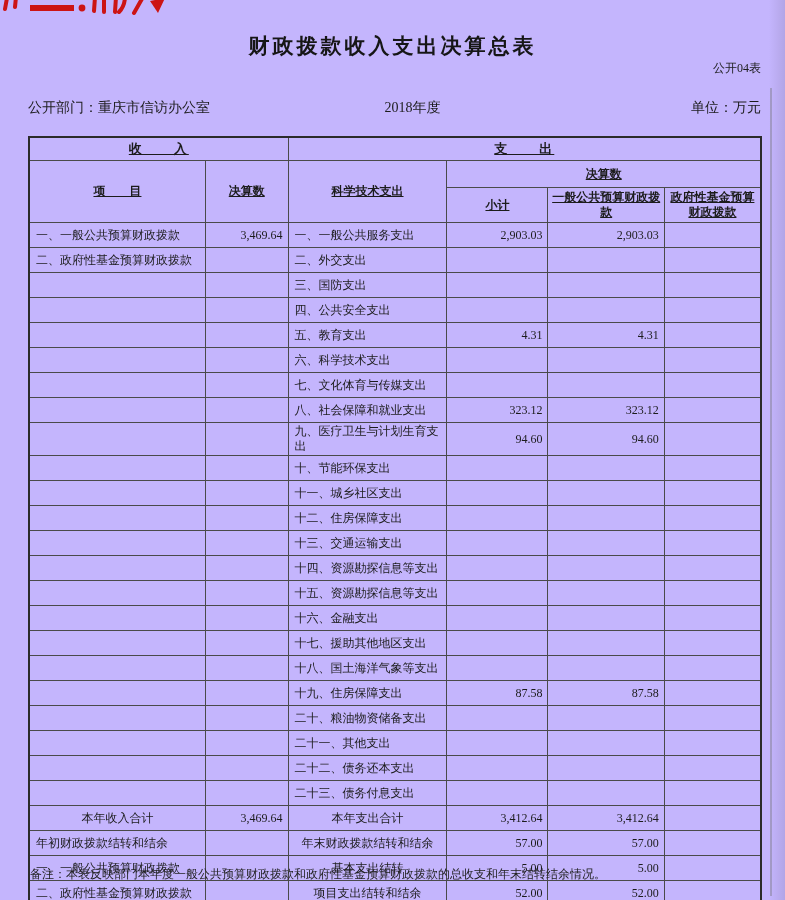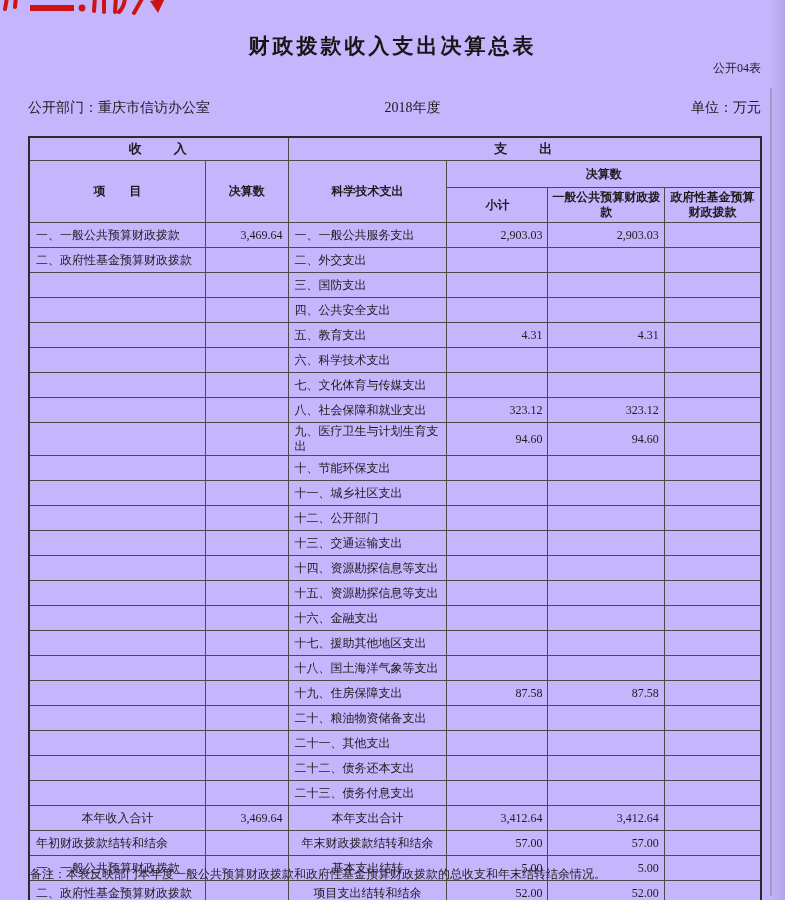--- a/index.html
+++ b/index.html
@@ -43,21 +43,21 @@
     width:734px;
     border-collapse:collapse; table-layout:fixed;
     font-size:12px;
     border:2px solid #2b2b2b;
   }
   table.fiscal th, table.fiscal td {
     border:1px solid #4a4a4a;
     overflow:hidden;
     line-height:1.25;
   }
-  table.fiscal th { font-weight:bold; padding:1px 2px; }
+  table.fiscal th { font-weight:bold; padding:1px 2px;text-decoration:underline; }
   thead tr.h1 th { height:20px; font-size:13px; letter-spacing:2px; }
   thead tr.h2 th { height:24px; }
   thead tr.h3 th { height:32px; }
   tbody td { height:22px; }
   td.num  { text-align:right; padding-right:5px; }
   td.item.left   { text-align:left; padding-left:6px; }
   td.item.center { text-align:center;font-family:Liberation Serif, serif; }
 
   .footnote {
     position:absolute; top:866px; left:30px; right:30px;
@@ -205,21 +205,21 @@
           <td class="item left"></td>
           <td class="num"></td>
           <td class="item left">十一、城乡社区支出</td>
           <td class="num"></td>
           <td class="num"></td>
           <td class="num"></td>
         </tr>
         <tr>
           <td class="item left"></td>
           <td class="num"></td>
-          <td class="item left">十二、公开部门</td>
+          <td class="item left">十二、住房保障支出</td>
           <td class="num"></td>
           <td class="num"></td>
           <td class="num"></td>
         </tr>
         <tr>
           <td class="item left"></td>
           <td class="num"></td>
           <td class="item left">十三、交通运输支出</td>
           <td class="num"></td>
           <td class="num"></td>

